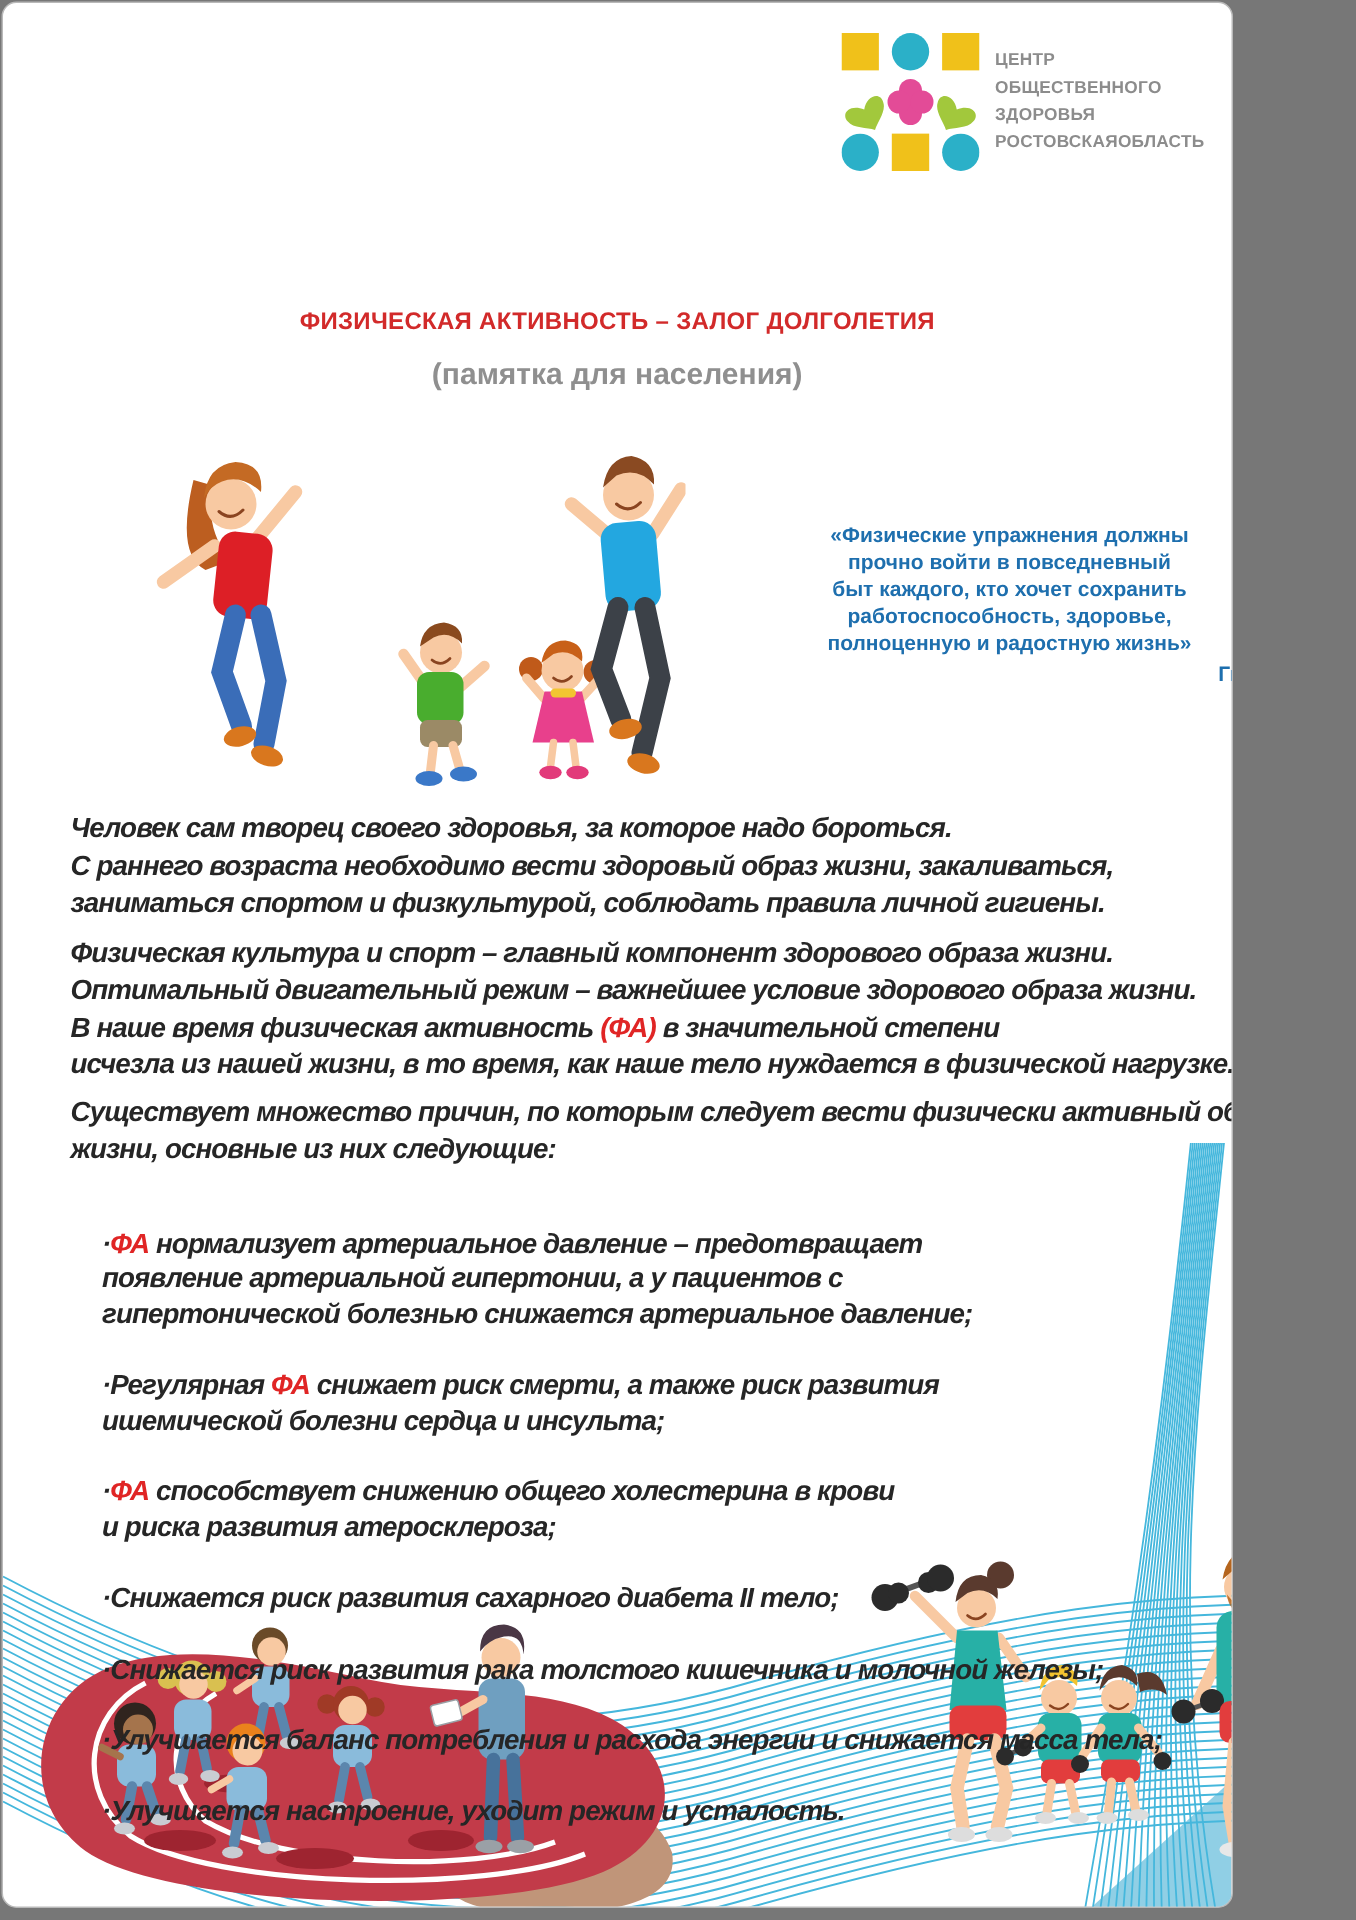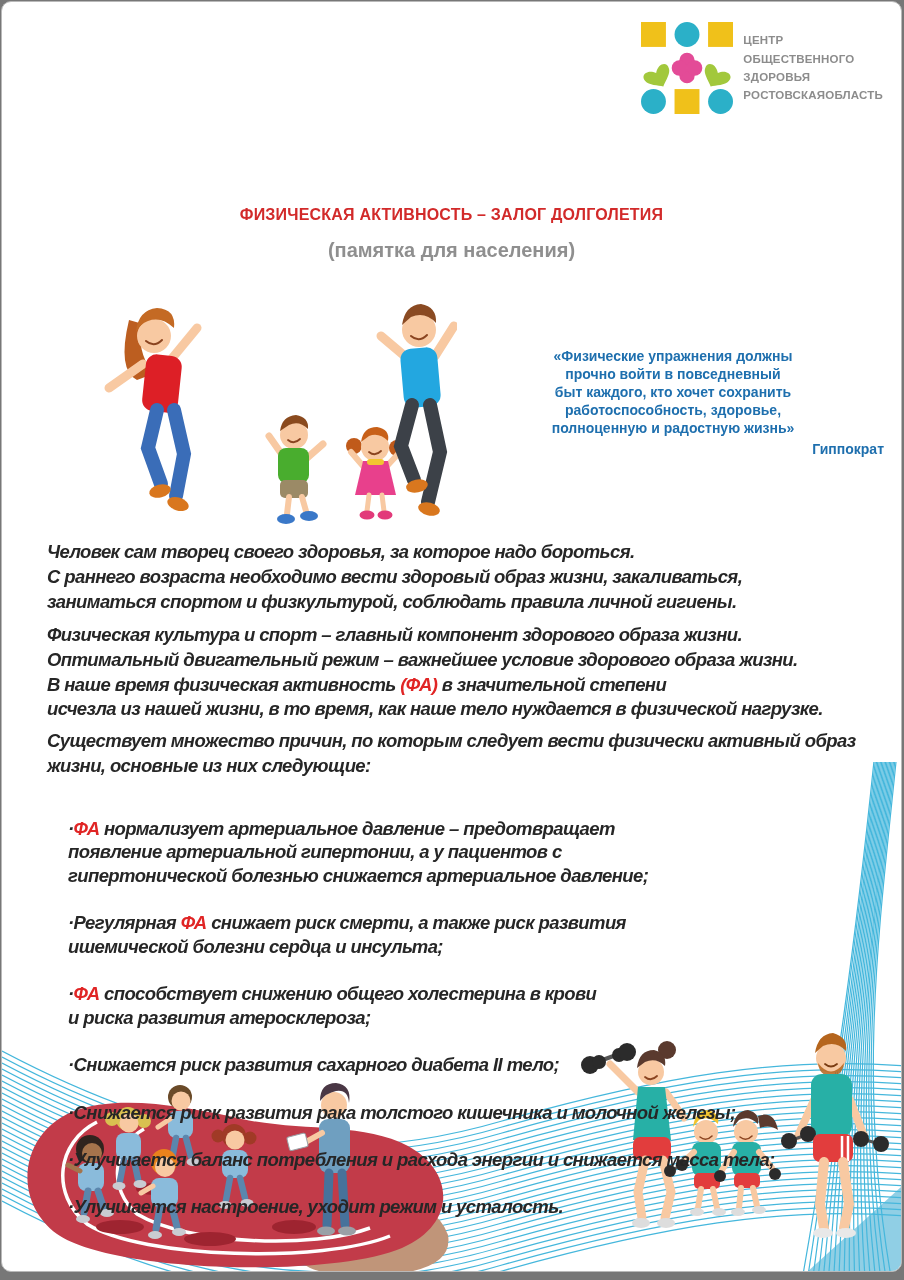--- a/index.html
+++ b/index.html
@@ -1,18 +1,18 @@
 <!DOCTYPE html>
 <html><head>
 <meta charset="utf-8">
 <style>
   * { box-sizing: border-box; margin: 0; padding: 0; }
   html,body { width: 904px; height: 1280px; background: #777; font-family: "Liberation Sans", sans-serif; }
   .poster {
-    position: absolute; left: 1px; top: 1px; width: 901px; height: 1271px;
+    position: absolute; left: 1px; top: 1px; width: 821px; height: 1271px;
     background: #ffffff; border: 1px solid #b9b9b9; border-radius: 10px; overflow: hidden;
   }
   
   .logo { position: absolute; right: 18px; top: 20px; display: flex; align-items: center; gap: 10px; z-index: 5; }
   .logo-text { display: flex; flex-direction: column; }
   .logo-text div { font-size: 11.5px; font-weight: bold; color: #8c8c8c; line-height: 1.6; letter-spacing: .2px; white-space: nowrap; }
   
   .title { position: absolute; top: 204px; left: 0; width: 100%; text-align: center;
            color: #d22a2a; font-weight: bold; font-size: 16px; letter-spacing: .2px; z-index: 4; }
   .subtitle { position: absolute; top: 237px; left: 0; width: 100%; text-align: center;

